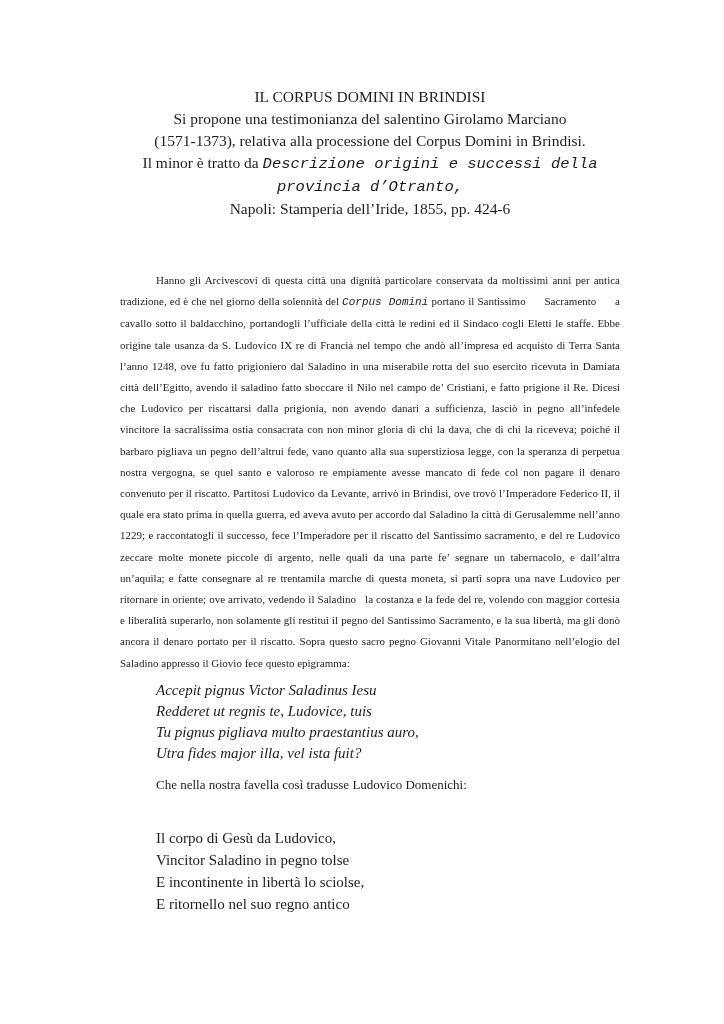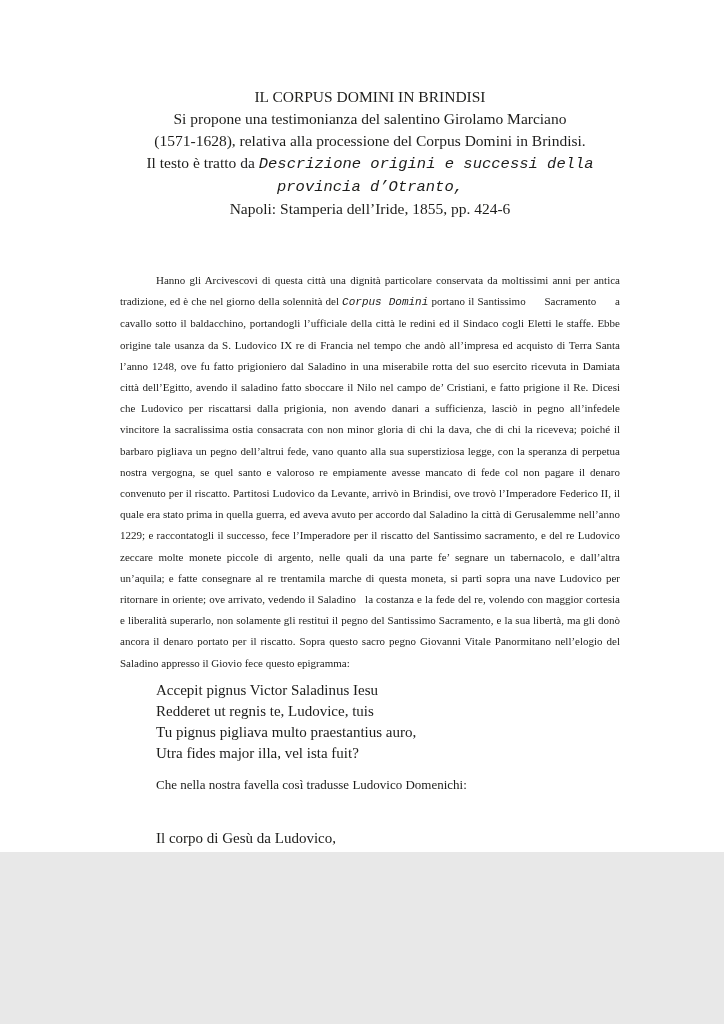--- a/index.html
+++ b/index.html
@@ -3,21 +3,21 @@
 <meta charset="utf-8">
 <style>
   html, body {
     margin: 0;
     padding: 0;
     background: #e8e8e8;
   }
   .page {
     position: relative;
     width: 724px;
-    height: 852px;
+    height: 1024px;
     margin: 0 auto;
     background: #ffffff;
     box-sizing: border-box;
     padding: 86px 104px 0 120px;
     overflow: hidden;
     font-family: "Liberation Serif", "DejaVu Serif", serif;
     color: #1d1d1b;
   }
   .header {
     text-align: center;
@@ -28,20 +28,21 @@
   .italic { font-style: italic; font-family: Liberation Mono, monospace; }
   .main-para {
     margin: 50px 0 0 0;
     text-align: justify;
     text-indent: 36px;
     font-size: 11px;
     line-height: 21.2px;
   }
   .epigram {
     margin: 6px 0 0 36px;
+    font-style: italic;
     font-size: 15px;
     line-height: 21.2px;
   }
   .favella {
     margin: 9px 0 0 0;
     text-indent: 36px;
     font-size: 13px;
     line-height: 21.2px;
   }
   .verse {
@@ -51,22 +52,22 @@
   }
 </style>
 </head>
 <body>
 
 <div class="page">
 
   <div class="header">
     <div class="h-line">IL CORPUS DOMINI IN BRINDISI</div>
     <div class="h-line">Si propone una testimonianza del salentino Girolamo Marciano</div>
-    <div class="h-line">(1571-1628), relativa alla processione del Corpus Domini in Brindisi.</div>
-    <div class="h-line"><span>Il testo è tratto da </span><span class="italic">Descrizione origini e successi della provincia d’Otranto,</span></div>
+    <div class="h-line">(1571-1373), relativa alla processione del Corpus Domini in Brindisi.</div>
+    <div class="h-line"><span>Il minor è tratto da </span><span class="italic">Descrizione origini e successi della provincia d’Otranto,</span></div>
     <div class="h-line">Napoli: Stamperia dell’Iride, 1855, pp. 424-6</div>
   </div>
 
   <p class="main-para"><span>Hanno gli Arcivescovi di questa città una dignità particolare conservata da moltissimi anni per antica tradizione, ed è che nel giorno della solennità del </span><span class="italic">Corpus Domini</span><span> portano il Santissimo&nbsp;&nbsp;&nbsp;&nbsp;&nbsp; Sacramento&nbsp;&nbsp;&nbsp;&nbsp;&nbsp; a cavallo sotto il baldacchino, portandogli l’ufficiale della città le redini ed il Sindaco cogli Eletti le staffe. Ebbe origine tale usanza da S. Ludovico IX re di Francia nel tempo che andò all’impresa ed acquisto di Terra Santa l’anno 1248, ove fu fatto prigioniero dal Saladino in una miserabile rotta del suo esercito ricevuta in Damiata città dell’Egitto, avendo il saladino fatto sboccare il Nilo nel campo de’ Cristiani, e fatto prigione il Re. Dicesi che Ludovico per riscattarsi dalla prigionia, non avendo danari a sufficienza, lasciò in pegno all’infedele vincitore la sacralissima ostia consacrata con non minor gloria di chi la dava, che di chi la riceveva; poiché il barbaro pigliava un pegno dell’altrui fede, vano quanto alla sua superstiziosa legge, con la speranza di perpetua nostra vergogna, se quel santo e valoroso re empiamente avesse mancato di fede col non pagare il denaro convenuto per il riscatto. Partitosi Ludovico da Levante, arrivò in Brindisi, ove trovò l’Imperadore Federico II, il quale era stato prima in quella guerra, ed aveva avuto per accordo dal Saladino la città di Gerusalemme nell’anno 1229; e raccontatogli il successo, fece l’Imperadore per il riscatto del Santissimo sacramento, e del re Ludovico zeccare molte monete piccole di argento, nelle quali da una parte fe’ segnare un tabernacolo, e dall’altra un’aquila; e fatte consegnare al re trentamila marche di questa moneta, si partì sopra una nave Ludovico per ritornare in oriente; ove arrivato, vedendo il Saladino&nbsp;&nbsp; la costanza e la fede del re, volendo con maggior cortesia e liberalità superarlo, non solamente gli restituì il pegno del Santissimo Sacramento, e la sua libertà, ma gli donò ancora il denaro portato per il riscatto. Sopra questo sacro pegno Giovanni Vitale Panormitano nell’elogio del Saladino appresso il Giovio fece questo epigramma:</span></p>
 
   <div class="epigram">
     <div>Accepit pignus Victor Saladinus Iesu</div>
     <div>Redderet ut regnis te, Ludovice, tuis</div>
     <div>Tu pignus pigliava multo praestantius auro,</div>
     <div>Utra fides major illa, vel ista fuit?</div>

